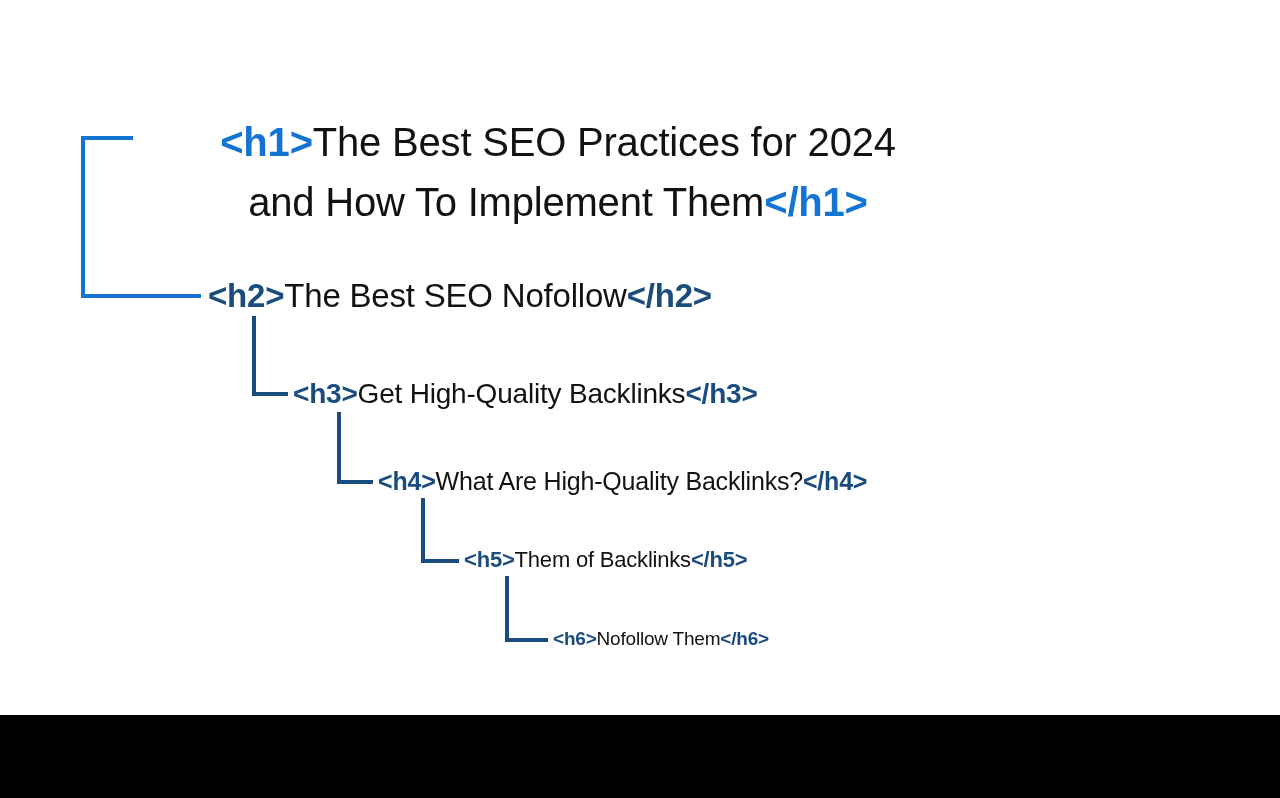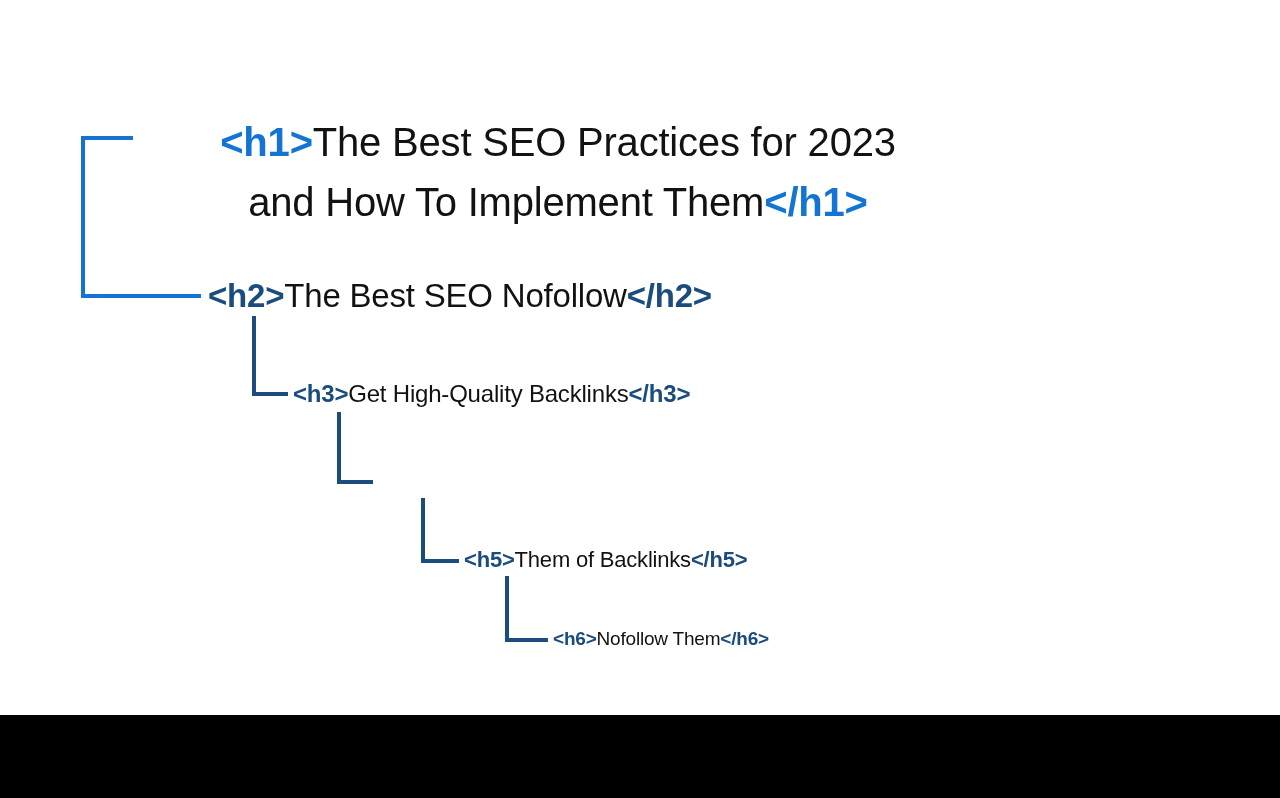--- a/index.html
+++ b/index.html
@@ -62,21 +62,21 @@
   #h2-row {
     left: 208px;
     top: 274px;
     font-size: 33px;
     line-height: 44px;
     font-weight: 400;
   }
   #h3-row {
     left: 293px;
     top: 375px;
-    font-size: 24px;
+    font-size: 28px;
     line-height: 38px;
   }
   #h4-row {
     left: 378px;
     top: 464px;
     font-size: 25px;
     line-height: 34px;
   }
   #h5-row {
     left: 464px;
@@ -123,32 +123,35 @@
     <g stroke="#1B4C7E" stroke-width="4" fill="none" stroke-linecap="square">
       <path d="M 423 500 L 423 561 L 457 561"></path>
     </g>
 
     <g stroke="#1B4C7E" stroke-width="4" fill="none" stroke-linecap="square">
       <path d="M 507 578 L 507 640 L 546 640"></path>
     </g>
   </svg>
 
   <div class="heading-row" id="h1-block">
-    <div><span class="tag tag-h1">&lt;h1&gt;</span><span>The Best SEO Practices for 2023</span></div>
+    <div><span class="tag tag-h1">&lt;h1&gt;</span><span>The Best SEO Practices for 2024</span></div>
     <div><span>and How To Implement Them</span><span class="tag tag-h1">&lt;/h1&gt;</span></div>
   </div>
 
   <div class="heading-row" id="h2-row">
     <span class="tag tag-deep">&lt;h2&gt;</span><span>The Best SEO Nofollow</span><span class="tag tag-deep">&lt;/h2&gt;</span>
   </div>
 
   <div class="heading-row" id="h3-row">
     <span class="tag tag-deep">&lt;h3&gt;</span><span>Get High-Quality Backlinks</span><span class="tag tag-deep">&lt;/h3&gt;</span>
   </div>
 
+  <div class="heading-row" id="h4-row">
+    <span class="tag tag-deep">&lt;h4&gt;</span><span>What Are High-Quality Backlinks?</span><span class="tag tag-deep">&lt;/h4&gt;</span>
+  </div>
 
   <div class="heading-row" id="h5-row">
     <span class="tag tag-deep">&lt;h5&gt;</span><span>Them of Backlinks</span><span class="tag tag-deep">&lt;/h5&gt;</span>
   </div>
 
   <div class="heading-row" id="h6-row">
     <span class="tag tag-deep">&lt;h6&gt;</span><span>Nofollow Them</span><span class="tag tag-deep">&lt;/h6&gt;</span>
   </div>
 
 </div>

